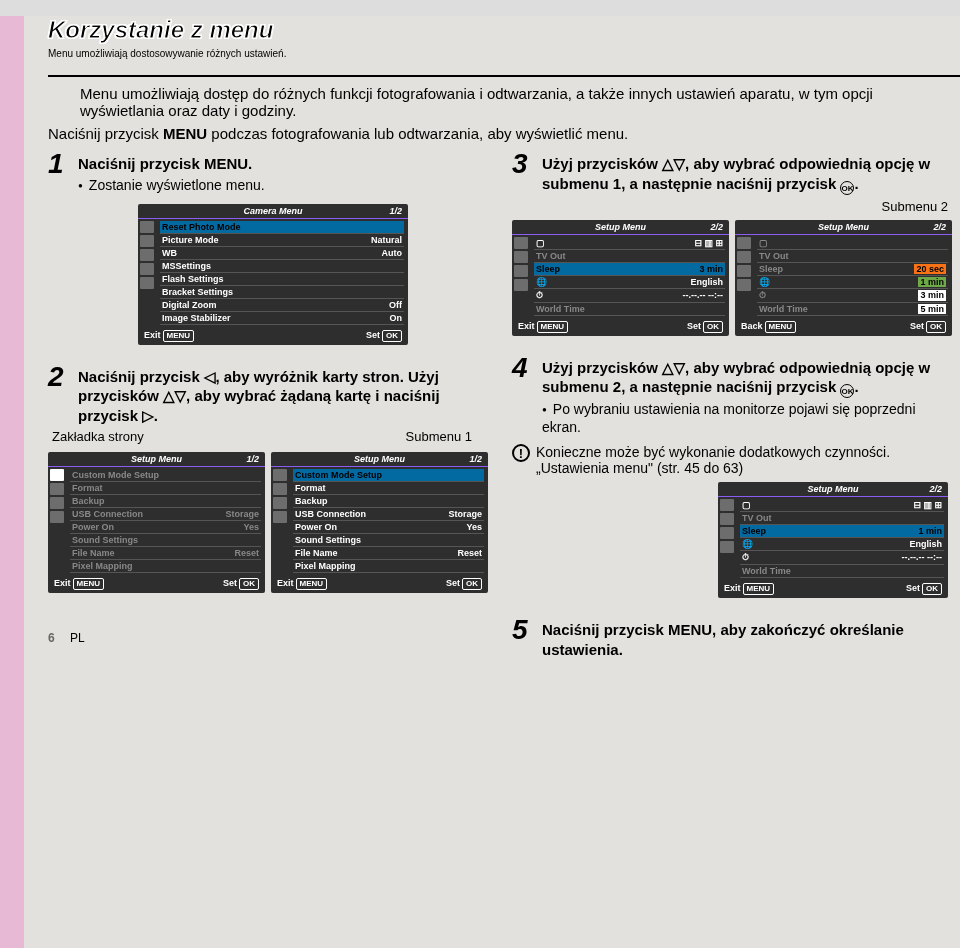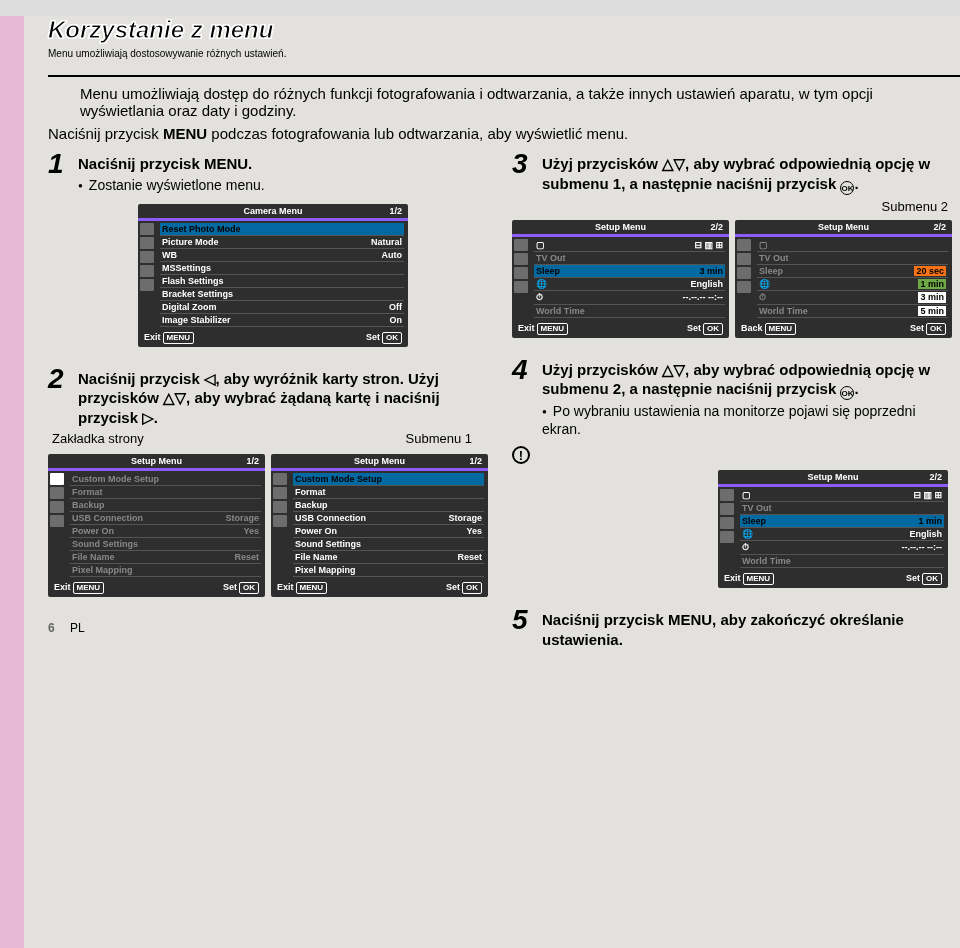--- a/index.html
+++ b/index.html
@@ -85,22 +85,23 @@
     background: #2e2e2e;
     color: #fff;
     font-size: 9px;
     font-weight: 700;
     border-radius: 2px;
     margin-top: 6px;
   }
   .lcd .hdr {
     text-align: center;
     padding: 2px;
-    border-bottom: 3px solid #8b5cf6;
+    border-bottom: 1px solid #8b5cf6;
     position: relative;
+    font-style: italic;
   }
   .lcd .hdr .pg { position: absolute; right: 6px; top: 2px; }
   .lcd .tabs-col {
     float: left;
     width: 20px;
     padding: 2px;
   }
   .lcd .tabs-col div {
     width: 14px; height: 12px;
     background: #6d6d6d;
@@ -448,20 +449,24 @@
           <div class="step-num">4</div>
           <div class="step-text">
             <b><span>Użyj przycisków △▽, aby wybrać odpowiednią opcję w submenu 2, a następnie naciśnij przycisk</span> <span class="ok-circ">OK</span>.</b>
             <ul class="bullet-list" style="margin-left:0">
               <li>Po wybraniu ustawienia na monitorze pojawi się poprzedni ekran.</li>
             </ul>
           </div>
         </div>
         <div class="warn-row">
           <div class="warn-icon">!</div>
+          <div style="font-size:14px">
+            <div>Konieczne może być wykonanie dodatkowych czynności.</div>
+            <div>„Ustawienia menu" (str. 45 do 63)</div>
+          </div>
         </div>
 
         <div class="lcd" style="width: 230px; margin-left: auto; margin-right: 4px; margin-top:6px;">
           <div class="hdr"><span>Setup Menu</span><span class="pg">2/2</span></div>
           <div class="tabs-col">
               <div></div>
               <div></div>
               <div></div>
               <div></div>
             </div>

